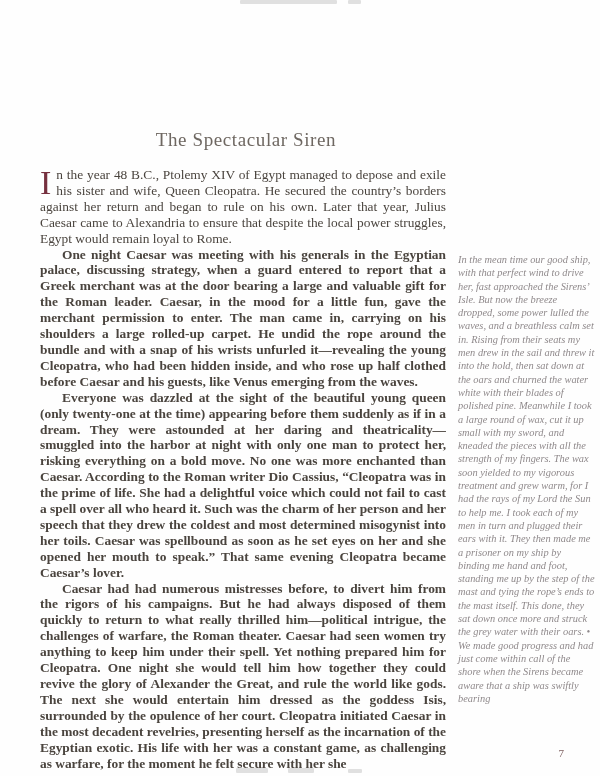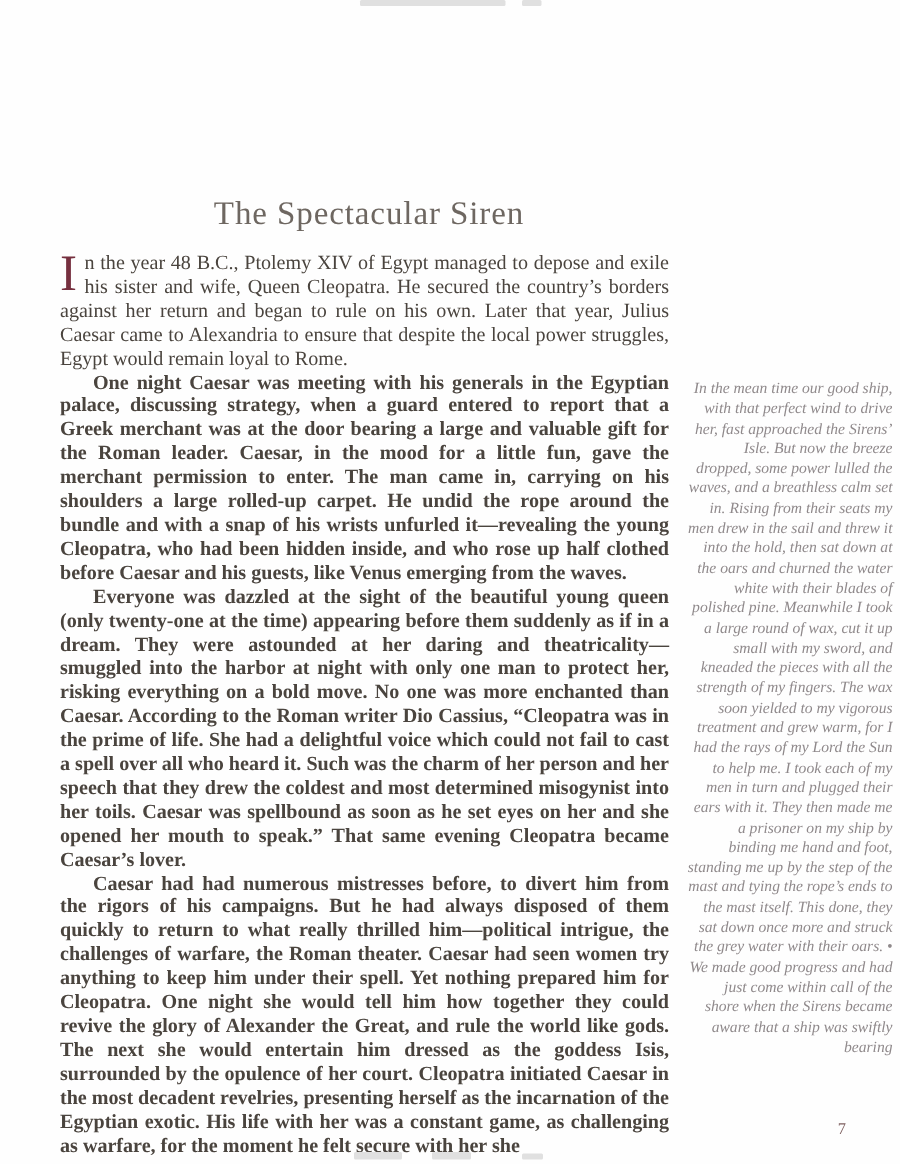--- a/index.html
+++ b/index.html
@@ -16,21 +16,21 @@
     background: #e0e0e0;
     border-radius: 1px;
   }
   .chapter-title {
     position: absolute;
     left: 40px;
     top: 129px;
     width: 412px;
     margin: 0;
     font-weight: 400;
-    font-size: 22px;
+    font-size: 19px;
     letter-spacing: 0.6px;
     text-align: center;
     color: var(--title-color, #6e6761);
   }
   .main-col {
     position: absolute;
     left: 40px;
     top: 167px;
     width: 406px;
     font-size: 13.4px;
@@ -48,21 +48,21 @@
     color: var(--accent-color, #76303f);
   }
   .marginalia {
     position: absolute;
     left: 458px;
     top: 253px;
     width: 137px;
     font-style: italic;
     font-size: 10.4px;
     line-height: 13.3px;
-    text-align: right;
+    text-align: left;
     color: var(--sidebar-color, #8f898b);
   }
   .page-number {
     position: absolute;
     right: 36px;
     top: 747px;
     font-size: 11px;
     color: var(--pagenum-color, #7d5f5f);
   }
 </style>

